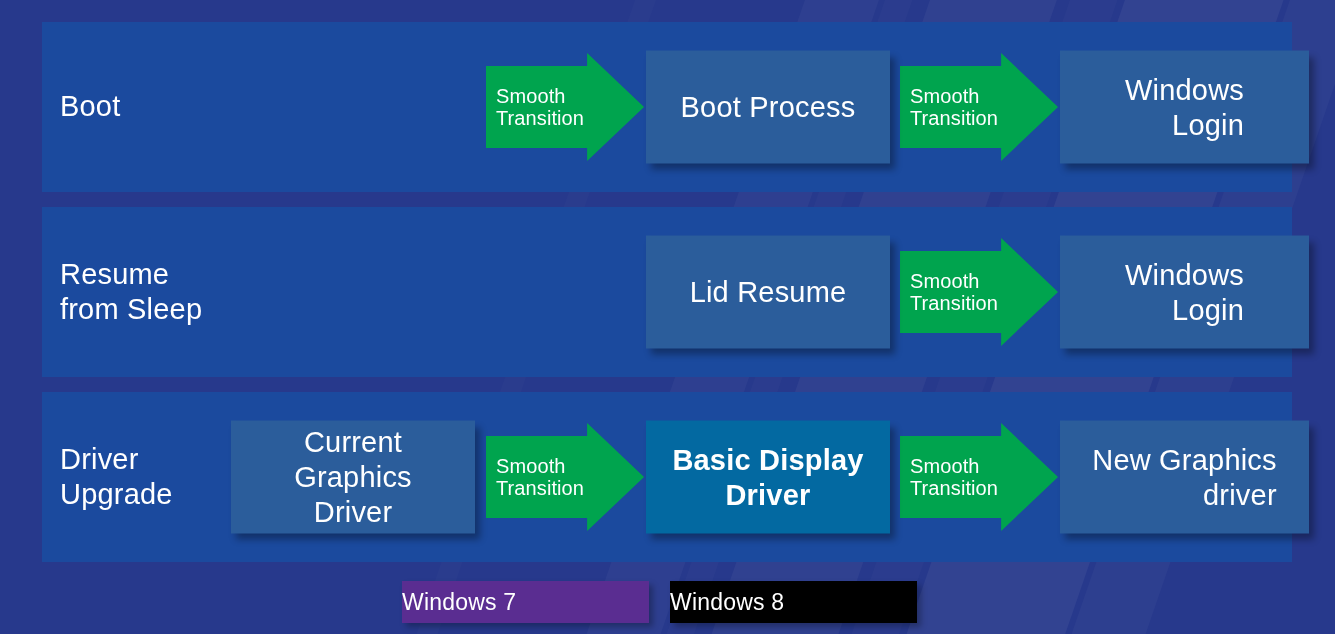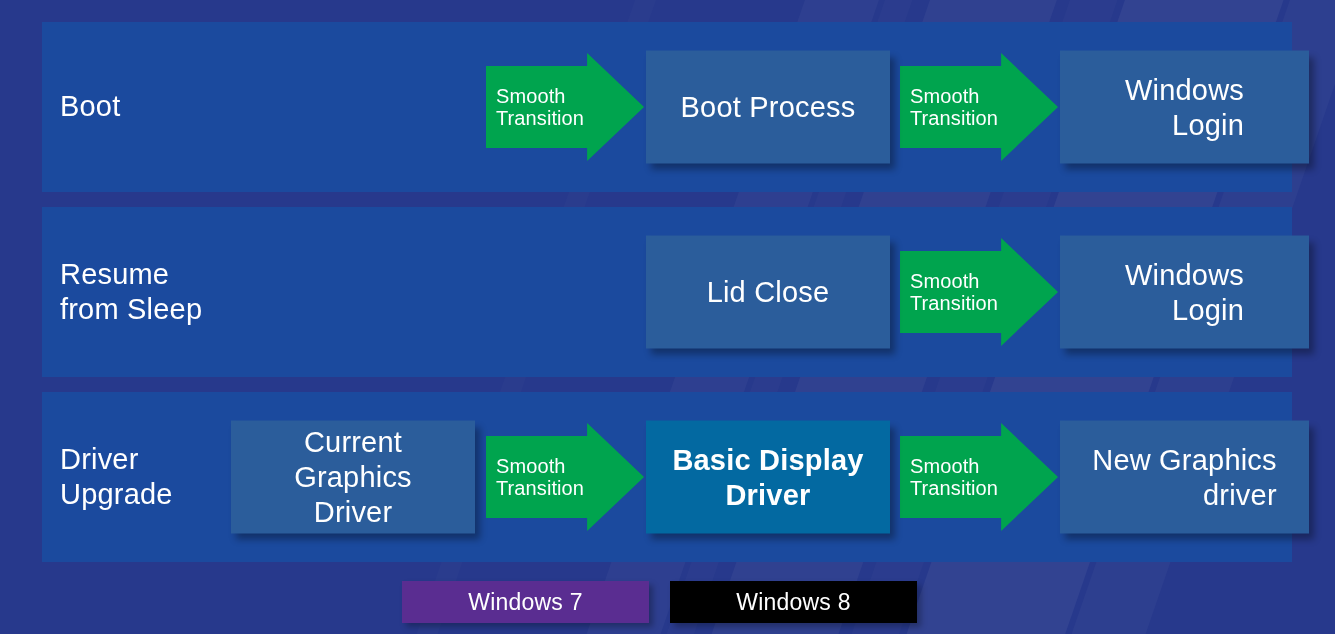--- a/index.html
+++ b/index.html
@@ -69,21 +69,21 @@
   .arrow-1{left:444px;}
   .arrow-2{left:858px;}
 
   
   #legend{
     position:absolute;left:402px;top:581px;z-index:2;
     display:flex;gap:21px;
   }
   .legend-item{
     width:247px;height:42px;
-    display:flex;align-items:center;justify-content:center;
+    display:flex;align-items:center;justify-content:flex-start;
     color:#fff;font-size:23px;font-weight:300;letter-spacing:.2px;
     box-shadow:4px 4px 6px rgba(0,0,0,.28);
   }
 
   
   #bottom-caption{
     position:absolute;left:6px;bottom:-4px;z-index:2;
     color:rgba(200,212,240,.55);font-size:11px;letter-spacing:.3px;
     white-space:nowrap;overflow:hidden;height:11px;
   }
@@ -119,21 +119,21 @@
 Login</span></div>
     </div>
     <div class="row">
       <div class="row-label">Resume
 from Sleep</div>
       <div class="arrow arrow-2">
         <div class="shape"></div>
         <div class="atext">Smooth
 Transition</div>
       </div>
-      <div class="box blue box-b"><span>Lid Close</span></div>
+      <div class="box blue box-b"><span>Lid Resume</span></div>
       <div class="box blue box-c"><span>Windows
 Login</span></div>
     </div>
     <div class="row">
       <div class="row-label">Driver
 Upgrade</div>
       <div class="arrow arrow-1">
         <div class="shape"></div>
         <div class="atext">Smooth
 Transition</div>

